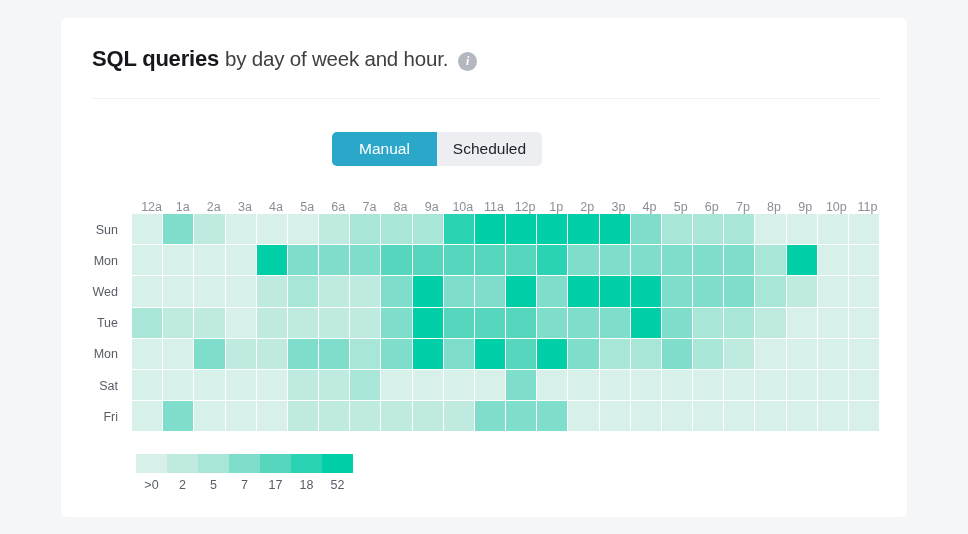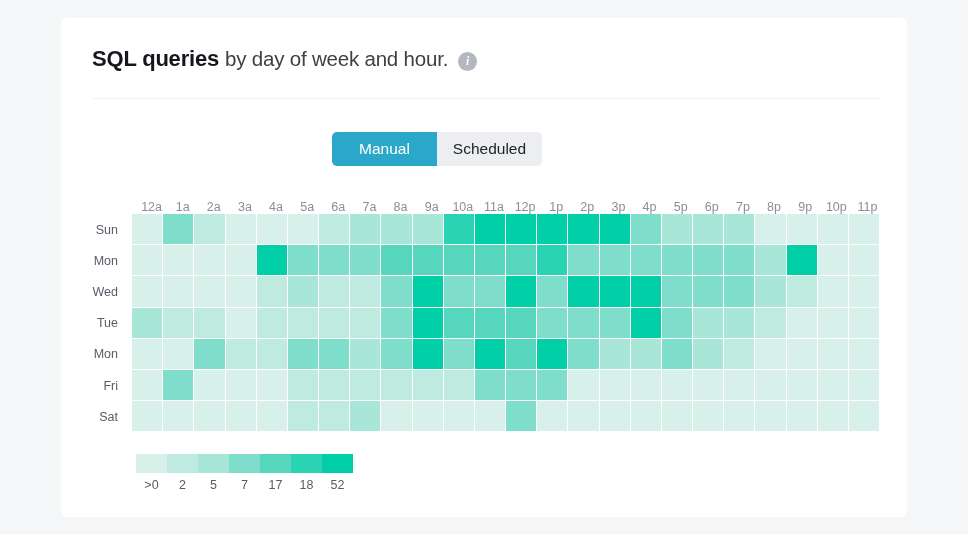--- a/index.html
+++ b/index.html
@@ -346,65 +346,65 @@
           <div class="cell" style="background: rgb(127, 222, 203);"></div>
           <div class="cell" style="background: rgb(168, 230, 215);"></div>
           <div class="cell" style="background: rgb(191, 234, 224);"></div>
           <div class="cell" style="background: rgb(215, 240, 234);"></div>
           <div class="cell" style="background: rgb(215, 240, 234);"></div>
           <div class="cell" style="background: rgb(215, 240, 234);"></div>
           <div class="cell" style="background: rgb(215, 240, 234);"></div>
         </div>
       </div>
       <div class="grid-row">
+        <div class="day-label">Sat</div>
+        <div class="cells">
+          <div class="cell" style="background: rgb(215, 240, 234);"></div>
+          <div class="cell" style="background: rgb(215, 240, 234);"></div>
+          <div class="cell" style="background: rgb(215, 240, 234);"></div>
+          <div class="cell" style="background: rgb(215, 240, 234);"></div>
+          <div class="cell" style="background: rgb(215, 240, 234);"></div>
+          <div class="cell" style="background: rgb(191, 234, 224);"></div>
+          <div class="cell" style="background: rgb(191, 234, 224);"></div>
+          <div class="cell" style="background: rgb(168, 230, 215);"></div>
+          <div class="cell" style="background: rgb(215, 240, 234);"></div>
+          <div class="cell" style="background: rgb(215, 240, 234);"></div>
+          <div class="cell" style="background: rgb(215, 240, 234);"></div>
+          <div class="cell" style="background: rgb(215, 240, 234);"></div>
+          <div class="cell" style="background: rgb(127, 222, 203);"></div>
+          <div class="cell" style="background: rgb(215, 240, 234);"></div>
+          <div class="cell" style="background: rgb(215, 240, 234);"></div>
+          <div class="cell" style="background: rgb(215, 240, 234);"></div>
+          <div class="cell" style="background: rgb(215, 240, 234);"></div>
+          <div class="cell" style="background: rgb(215, 240, 234);"></div>
+          <div class="cell" style="background: rgb(215, 240, 234);"></div>
+          <div class="cell" style="background: rgb(215, 240, 234);"></div>
+          <div class="cell" style="background: rgb(215, 240, 234);"></div>
+          <div class="cell" style="background: rgb(215, 240, 234);"></div>
+          <div class="cell" style="background: rgb(215, 240, 234);"></div>
+          <div class="cell" style="background: rgb(215, 240, 234);"></div>
+        </div>
+      </div>
+      <div class="grid-row">
         <div class="day-label">Fri</div>
         <div class="cells">
           <div class="cell" style="background: rgb(215, 240, 234);"></div>
           <div class="cell" style="background: rgb(127, 222, 203);"></div>
           <div class="cell" style="background: rgb(215, 240, 234);"></div>
           <div class="cell" style="background: rgb(215, 240, 234);"></div>
           <div class="cell" style="background: rgb(215, 240, 234);"></div>
           <div class="cell" style="background: rgb(191, 234, 224);"></div>
           <div class="cell" style="background: rgb(191, 234, 224);"></div>
           <div class="cell" style="background: rgb(191, 234, 224);"></div>
           <div class="cell" style="background: rgb(191, 234, 224);"></div>
           <div class="cell" style="background: rgb(191, 234, 224);"></div>
           <div class="cell" style="background: rgb(191, 234, 224);"></div>
           <div class="cell" style="background: rgb(127, 222, 203);"></div>
           <div class="cell" style="background: rgb(127, 222, 203);"></div>
           <div class="cell" style="background: rgb(127, 222, 203);"></div>
-          <div class="cell" style="background: rgb(215, 240, 234);"></div>
-          <div class="cell" style="background: rgb(215, 240, 234);"></div>
-          <div class="cell" style="background: rgb(215, 240, 234);"></div>
-          <div class="cell" style="background: rgb(215, 240, 234);"></div>
-          <div class="cell" style="background: rgb(215, 240, 234);"></div>
-          <div class="cell" style="background: rgb(215, 240, 234);"></div>
-          <div class="cell" style="background: rgb(215, 240, 234);"></div>
-          <div class="cell" style="background: rgb(215, 240, 234);"></div>
-          <div class="cell" style="background: rgb(215, 240, 234);"></div>
-          <div class="cell" style="background: rgb(215, 240, 234);"></div>
-        </div>
-      </div>
-      <div class="grid-row">
-        <div class="day-label">Sat</div>
-        <div class="cells">
-          <div class="cell" style="background: rgb(215, 240, 234);"></div>
-          <div class="cell" style="background: rgb(215, 240, 234);"></div>
-          <div class="cell" style="background: rgb(215, 240, 234);"></div>
-          <div class="cell" style="background: rgb(215, 240, 234);"></div>
-          <div class="cell" style="background: rgb(215, 240, 234);"></div>
-          <div class="cell" style="background: rgb(191, 234, 224);"></div>
-          <div class="cell" style="background: rgb(191, 234, 224);"></div>
-          <div class="cell" style="background: rgb(168, 230, 215);"></div>
-          <div class="cell" style="background: rgb(215, 240, 234);"></div>
-          <div class="cell" style="background: rgb(215, 240, 234);"></div>
-          <div class="cell" style="background: rgb(215, 240, 234);"></div>
-          <div class="cell" style="background: rgb(215, 240, 234);"></div>
-          <div class="cell" style="background: rgb(127, 222, 203);"></div>
-          <div class="cell" style="background: rgb(215, 240, 234);"></div>
           <div class="cell" style="background: rgb(215, 240, 234);"></div>
           <div class="cell" style="background: rgb(215, 240, 234);"></div>
           <div class="cell" style="background: rgb(215, 240, 234);"></div>
           <div class="cell" style="background: rgb(215, 240, 234);"></div>
           <div class="cell" style="background: rgb(215, 240, 234);"></div>
           <div class="cell" style="background: rgb(215, 240, 234);"></div>
           <div class="cell" style="background: rgb(215, 240, 234);"></div>
           <div class="cell" style="background: rgb(215, 240, 234);"></div>
           <div class="cell" style="background: rgb(215, 240, 234);"></div>
           <div class="cell" style="background: rgb(215, 240, 234);"></div>

